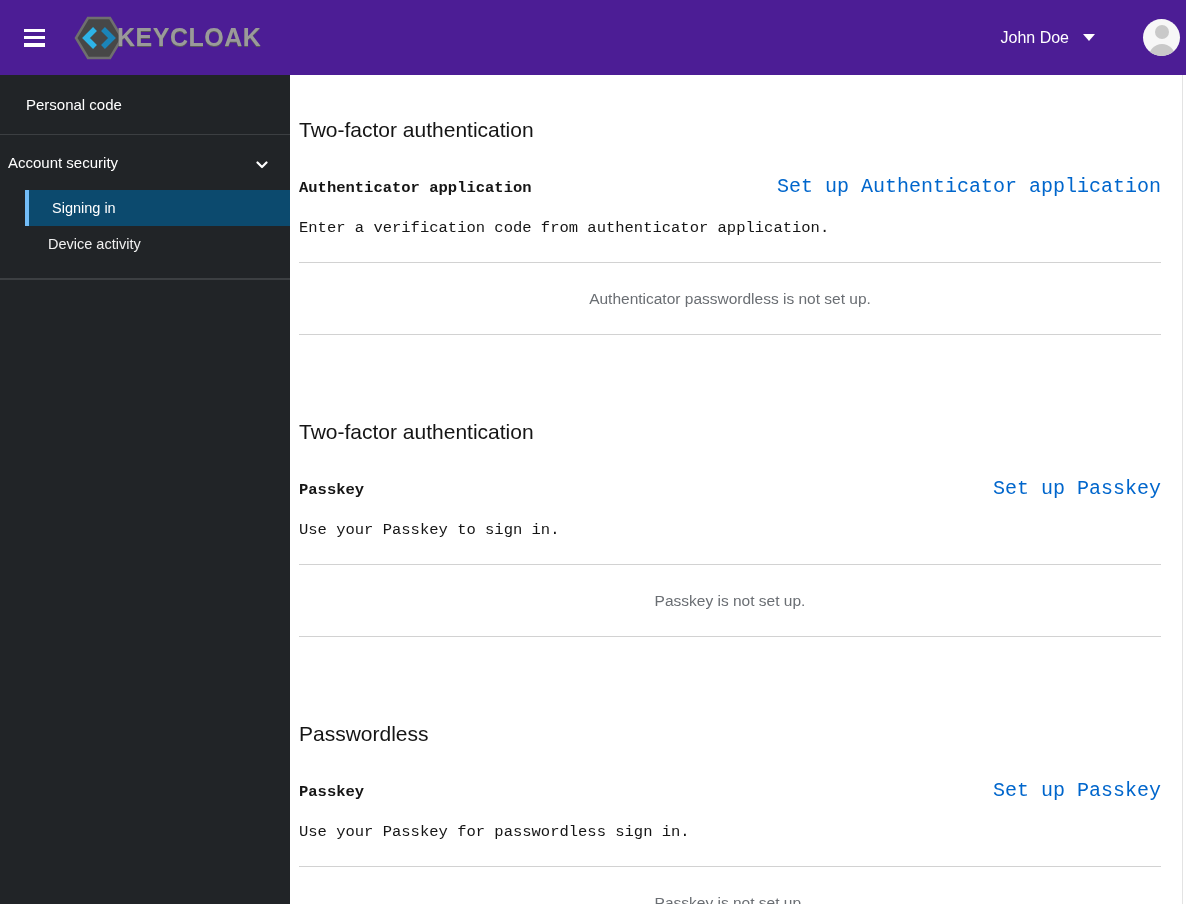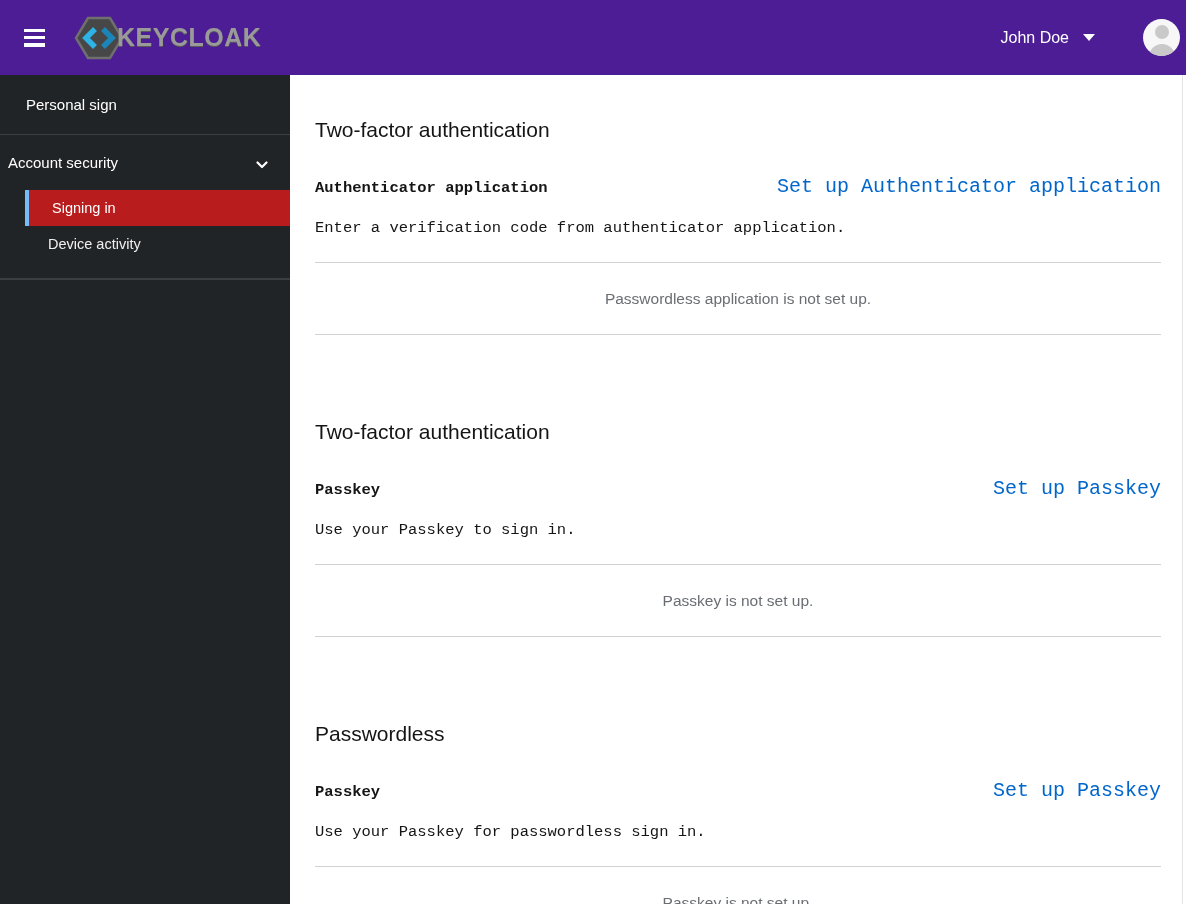--- a/index.html
+++ b/index.html
@@ -75,31 +75,31 @@
   }
   .chevron-down {
     width: 12px; height: 12px; flex: 0 0 auto; margin-right: 14px;
   }
   .subnav { padding-bottom: 16px; }
   .subnav-item {
     margin-left: 25px; padding: 10px 0 10px 23px;
     font-size: 14.5px; color: #f0f0f0; cursor: pointer;
   }
   .subnav-item.current {
-    background: #b91c1c;
+    background: #0c4a6e;
     border-left: 4px solid #73bcf7;
     color: #ffffff;
   }
 
   
   .content {
     position: absolute; top: 75px; left: 290px;
     width: 896px; height: 829px;
     background: #ffffff;
-    padding: 42px 25px 0 25px;
+    padding: 42px 25px 0 9px;
     overflow: hidden;
   }
   .scroll-line {
     position: absolute; top: 75px; right: 3px;
     width: 1px; height: 829px; background: #e3e3e3;
   }
   .section { margin-bottom: 0; }
   .section + .section { margin-top: 84px; }
   .section-title {
     font-size: 21px; font-weight: 500; color: #151515; line-height: 26px;
@@ -145,21 +145,21 @@
   <div class="masthead-right">
     <button class="user-menu">
       <span class="user-name">John Doe</span>
       <span class="caret-down"></span>
     </button>
     <div class="avatar"></div>
   </div>
 </header>
 
 <nav class="sidebar">
-  <div class="nav-item lv1">Personal sign</div>
+  <div class="nav-item lv1">Personal code</div>
   <div class="nav-divider"></div>
 
   <div class="nav-item expandable">
     <span>Account security</span>
     <span class="chevron-down">
       <svg width="12" height="12" viewBox="0 0 12 12">
         <polyline points="1.5,3.5 6,8 10.5,3.5" fill="none" stroke="#ffffff" stroke-width="2.2" stroke-linecap="round" stroke-linejoin="round"></polyline>
       </svg>
     </span>
   </div>
@@ -176,21 +176,21 @@
 <main class="content">
 
   <section class="section">
     <h1 class="section-title">Two-factor authentication</h1>
     <div class="cred-row">
       <span class="cred-name">Authenticator application</span>
       <a class="setup-link">Set up Authenticator application</a>
     </div>
     <div class="cred-desc">Enter a verification code from authenticator application.</div>
     <hr class="rule">
-    <div class="empty-state">Passwordless application is not set up.</div>
+    <div class="empty-state">Authenticator passwordless is not set up.</div>
     <hr class="rule2">
   </section>
 
   <section class="section">
     <h1 class="section-title">Two-factor authentication</h1>
     <div class="cred-row">
       <span class="cred-name">Passkey</span>
       <a class="setup-link">Set up Passkey</a>
     </div>
     <div class="cred-desc">Use your Passkey to sign in.</div>

